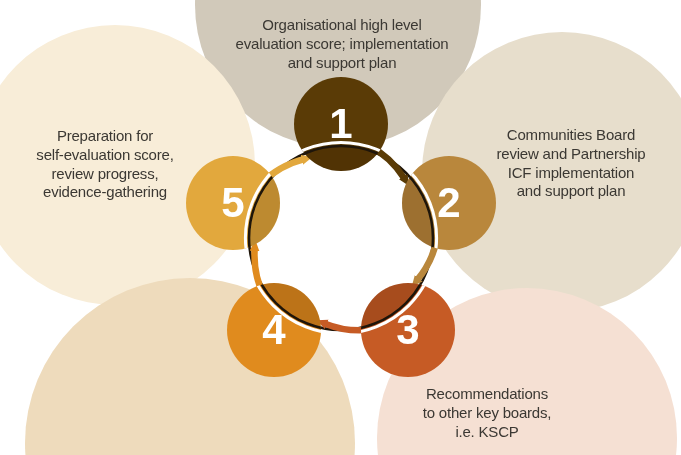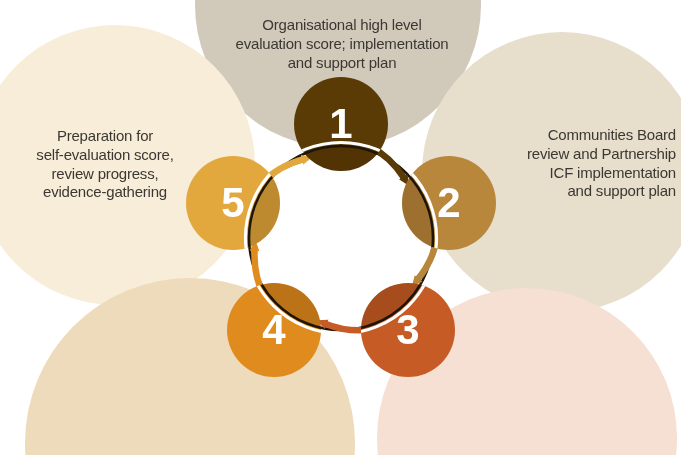--- a/index.html
+++ b/index.html
@@ -44,28 +44,31 @@
 
   <div class="bubble" style="left: 195px; top: -138px; width: 286px; height: 286px; background: rgb(209, 201, 186);"></div>
   <div class="bubble" style="left: 422px; top: 32px; width: 280px; height: 280px; background: rgb(231, 222, 204);"></div>
   <div class="bubble" style="left: -25px; top: 25px; width: 280px; height: 280px; background: rgb(248, 237, 216);"></div>
   <div class="bubble" style="left: 377px; top: 288px; width: 300px; height: 300px; background: rgb(245, 224, 211);"></div>
   <div class="bubble" style="left: 25px; top: 278px; width: 330px; height: 330px; background: rgb(238, 219, 188);"></div>
 
   <div class="label" style="left:342px; top:44px; width:260px;">Organisational high level
 evaluation score; implementation
 and support plan</div>
-  <div class="label" style="left:571px; top:163px; width:210px;text-align:right;">Communities Board
+  <div class="label" style="left:571px; top:163px; width:210px;">Communities Board
 review and Partnership
 ICF implementation
 and support plan</div>
   <div class="label" style="left:105px; top:164px; width:220px;">Preparation for
 self-evaluation score,
 review progress,
 evidence-gathering</div>
+  <div class="label" style="left:487px; top:413px; width:220px;">Recommendations
+to other key boards,
+i.e. KSCP</div>
 
   <svg id="cycle-svg" viewBox="0 0 681 455" xmlns="http://www.w3.org/2000/svg">
     <defs>
       <clipPath id="clip1">
           <circle cx="341" cy="124" r="47"></circle>
         </clipPath>
       <clipPath id="clip2">
           <circle cx="449" cy="203" r="47"></circle>
         </clipPath>
       <clipPath id="clip3">

